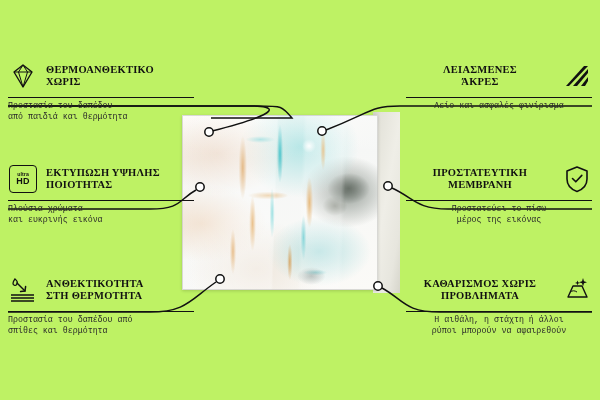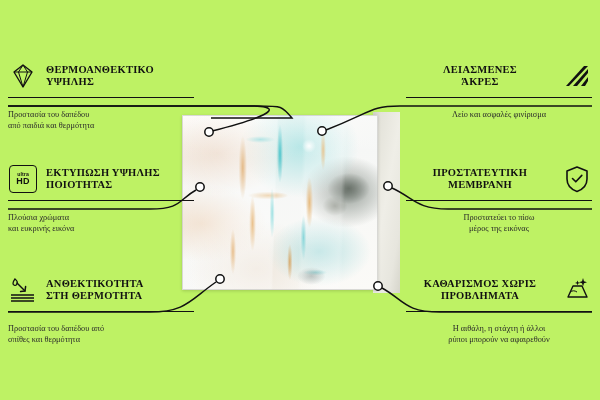--- a/index.html
+++ b/index.html
@@ -101,23 +101,23 @@
   .f-title{
     font-family:"Liberation Serif", serif;
     font-size:10.5px;line-height:12.5px;font-weight:700;
     letter-spacing:.25px;color:#111;
     flex:1 1 auto;
   }
   .f-rule{
     height:0;border-top:1.3px solid #111;margin-top:5px;width:100%;
   }
   .f-desc{
-    font-family:Liberation Serif, serif;
+    font-family:Liberation Mono, monospace;
     font-size:8.3px;line-height:11px;color:#2a2a2a;
-    margin-top:11px;
+    margin-top:2px;
   }
 
   
   .row1{top:60px;}
   .row2{top:163px;}
   .row3{top:274px;}
 
   
   #connectors{position:absolute;left:0;top:0;width:600px;height:400px;pointer-events:none;}
 
@@ -174,21 +174,21 @@
   <div class="feature left row1">
     <div class="f-head">
       <span class="f-icon">
         <svg width="28" height="26" viewBox="0 0 28 26">
           <path d="M5 9 L14 2 L23 9 L14 24 Z" fill="none" stroke="#111" stroke-width="1.4" stroke-linejoin="round"></path>
           <path d="M5 9 H23 M9.5 9 L14 24 M18.5 9 L14 24 M9.5 9 L14 2 M18.5 9 L14 2" fill="none" stroke="#111" stroke-width="1"></path>
         </svg>
       </span>
       <span class="f-title">
         <span>ΘΕΡΜΟΑΝΘΕΚΤΙΚΟ</span><br>
-        <span>ΥΨΗΛΗΣ</span>
+        <span>ΧΩΡΙΣ</span>
       </span>
     </div>
     <div class="f-rule"></div>
     <div class="f-desc">
       <span>Προστασία του δαπέδου</span><br>
       <span>από παιδιά και θερμότητα</span>
     </div>
   </div>
 
   <div class="feature left row2">

